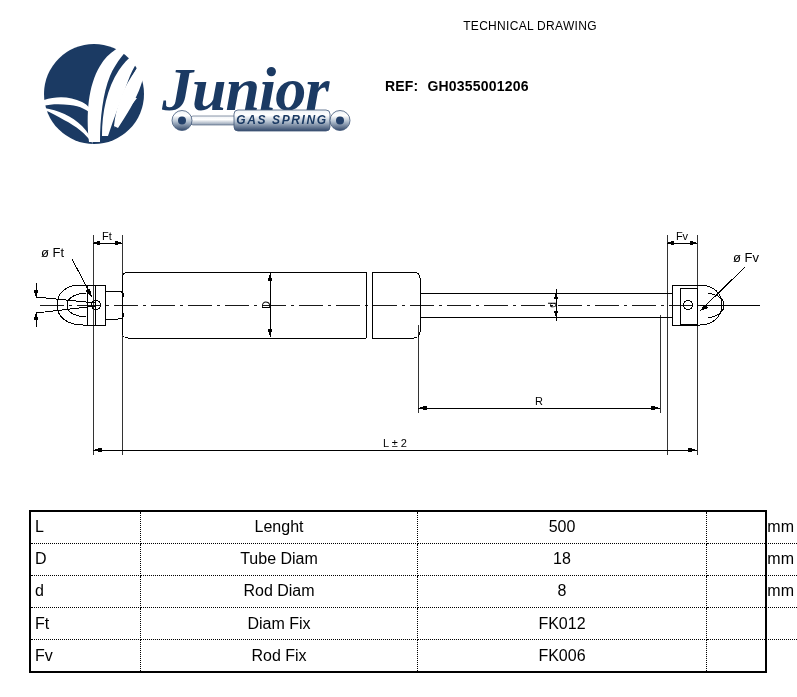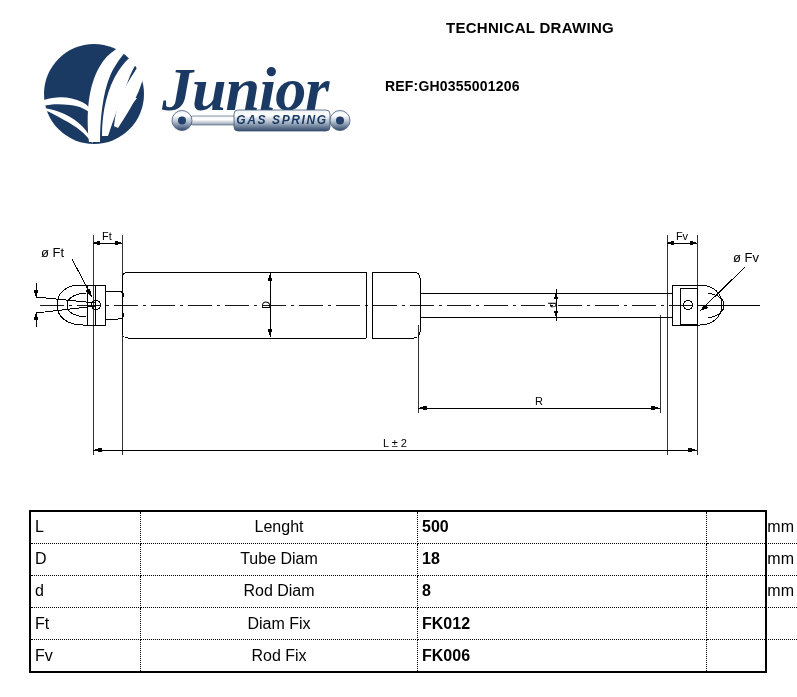--- a/index.html
+++ b/index.html
@@ -23,34 +23,34 @@
     left: 0; top: 0;
     width: 797px;
     height: 180px;
   }
   #doc-title {
     position: absolute;
     left: 380px;
     top: 19px;
     width: 300px;
     text-align: center;
-    font-size: 15px;
-    font-weight: bold;
+    font-size: 12px;
+    font-weight: normal;
     letter-spacing: 0.3px;
   }
   #ref-line {
     position: absolute;
     left: 385px;
     top: 78px;
     font-size: 14px;
     font-weight: bold;
     letter-spacing: 0.2px;
     white-space: nowrap;
   }
-  #ref-label { }
+  #ref-label { margin-right: 9px; }
 
   
   #logo {
     position: absolute;
     left: 32px;
     top: 38px;
     width: 320px;
     height: 110px;
   }
   #logo-mark {
@@ -101,21 +101,21 @@
     font-size: 16px;
     line-height: 1;
     height: 26.5px;
     vertical-align: middle;
     white-space: nowrap;
     overflow: hidden;
   }
   table.spec tr:last-child td { border-bottom: none; }
   td.c-sym   { width: 101px; text-align: left; }
   td.c-desc  { width: 268px; text-align: center; }
-  td.c-val   { width: 280px; text-align: left; padding-right: 6px; font-weight: bold; }
+  td.c-val   { width: 280px; text-align: center; padding-right: 6px; }
   td.c-unit  { width: 83px;  text-align: right; border-right: none;
                font-size: 12.5px; padding-left: 5px; }
 </style>
 </head>
 <body>
 
 <div id="header">
 
   <div id="doc-title">TECHNICAL DRAWING</div>
 

